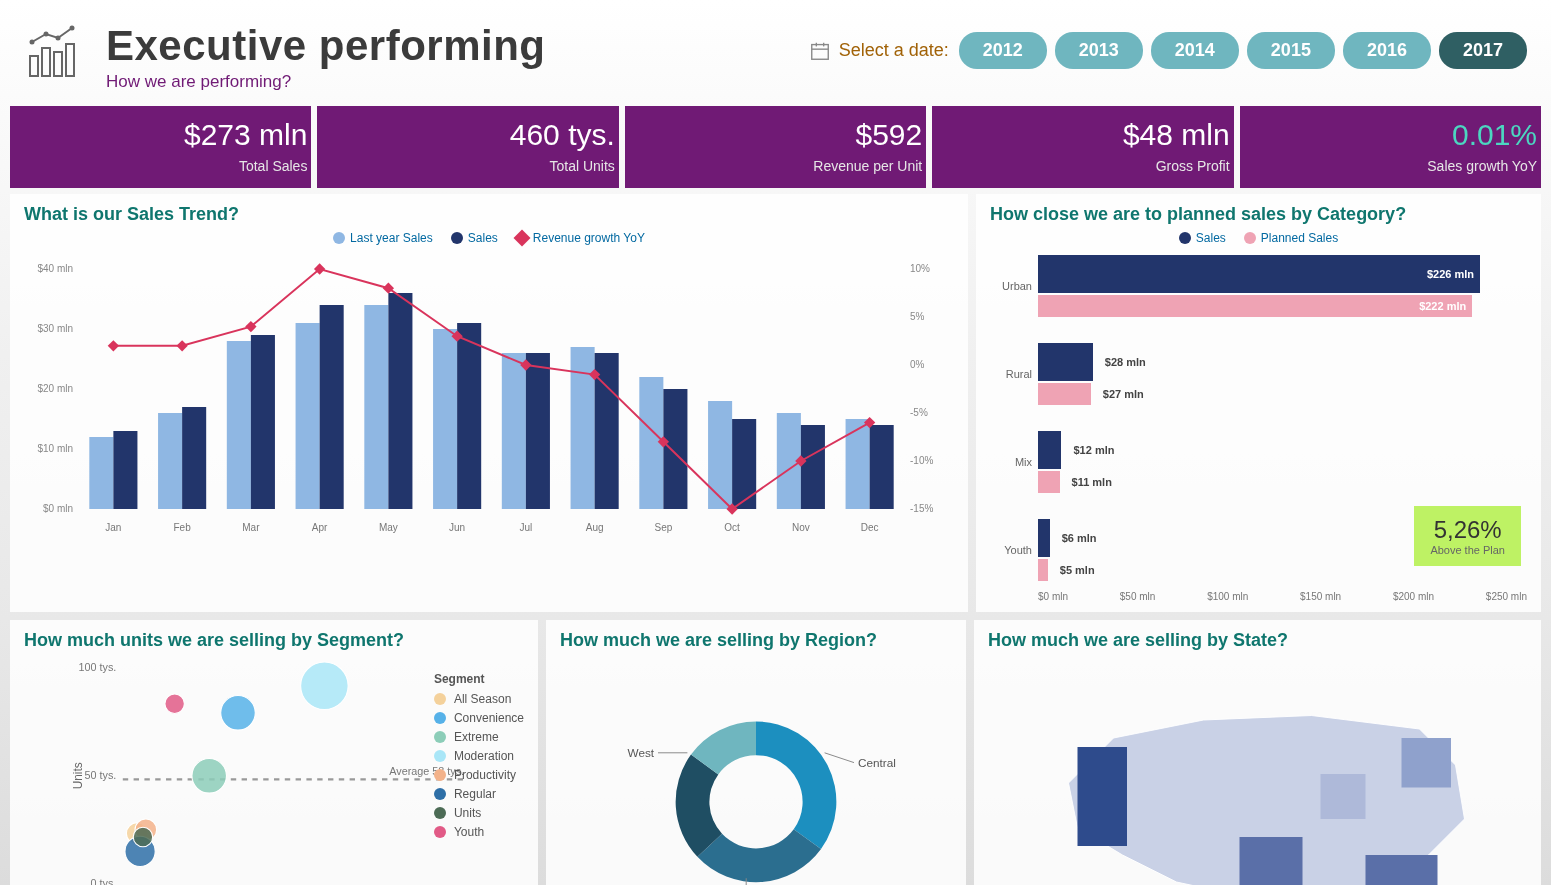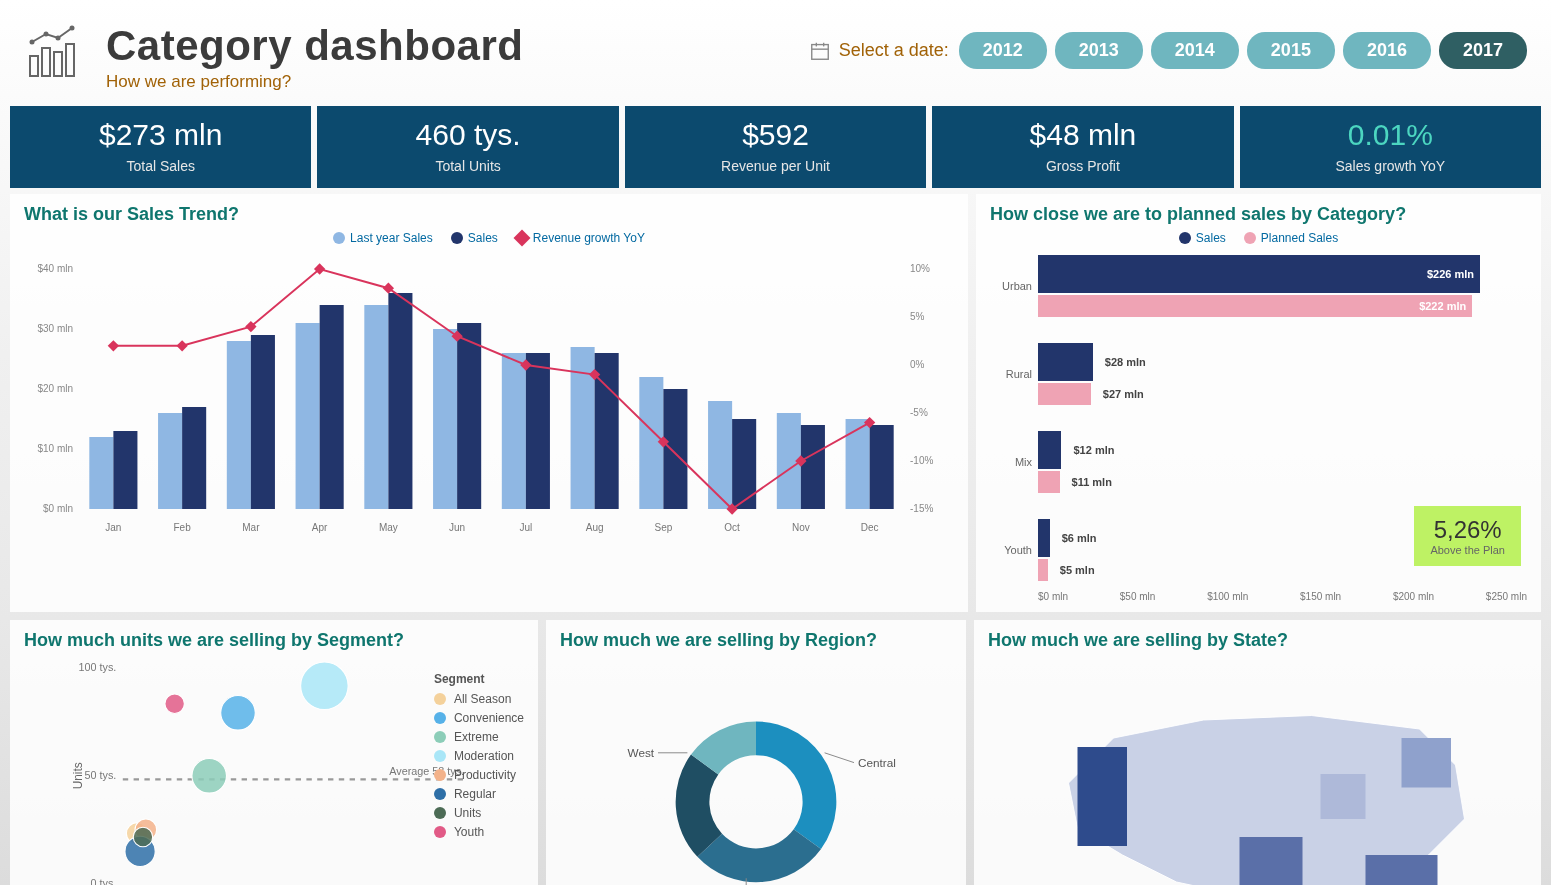--- a/index.html
+++ b/index.html
@@ -8,30 +8,30 @@
     content:""; position:absolute; inset:0;
     background: linear-gradient(180deg,#ffffff 0%, #f0f0f0 40%, #e8e8e8 70%, #dcdcdc 100%);
     z-index:-1;
   }
 
   
   .header { display:flex; align-items:flex-start; padding: 22px 24px 8px 24px; }
   .logo-icon { width:64px; height:58px; margin-right:18px; color:#666; }
   .title-block { flex:0 0 auto; }
   .title { font-size:42px; font-weight:700; color:#3b3b3b; letter-spacing:.5px; }
-  .subtitle { font-size:17px; color:#a16207; margin-top:2px; }
+  .subtitle { font-size:17px; color:#701a75; margin-top:2px; }
   .date-picker { margin-left:auto; display:flex; align-items:center; gap:10px; padding-top:10px; }
   .date-label { color:#a16207; font-size:18px; display:flex; align-items:center; gap:8px;}
   .date-icon { width:22px; height:22px; color:#888; }
   .year-btn { padding:8px 24px; background:#6FB6BF; color:#fff; border-radius:18px; font-size:18px; font-weight:600; cursor:pointer; border:none; }
   .year-btn.active { background:#2F5F63; }
 
   
   .kpi-row { display:flex; gap:6px; padding:6px 10px 6px 10px; }
-  .kpi { flex:1; background:#0c4a6e; color:#fff; text-align:center; padding:12px 4px 14px 4px; }
+  .kpi { flex:1; background:#701a75; color:#fff; text-align:right; padding:12px 4px 14px 4px; }
   .kpi .val { font-size:30px; font-weight:400; color:#fff; }
   .kpi .lbl { font-size:14px; color:#e6e6e6; margin-top:6px; }
   .kpi.accent .val { color:#4CD6C0; }
 
   .main { display:grid; grid-template-columns: 958px 1fr; grid-template-rows: auto auto; gap:8px; padding:0 10px 10px 10px; }
 
   .panel { background:rgba(255,255,255,0.85); padding:10px 14px; position:relative; }
   .panel h3 { font-size:18px; font-weight:700; color:#0f766e; margin-bottom:6px; }
 
   
@@ -80,21 +80,21 @@
     <rect x="18" y="26" width="8" height="28" fill="none" stroke="#666" stroke-width="2"></rect>
     <rect x="30" y="30" width="8" height="24" fill="none" stroke="#666" stroke-width="2"></rect>
     <rect x="42" y="22" width="8" height="32" fill="none" stroke="#666" stroke-width="2"></rect>
     <polyline points="8,20 22,12 34,16 48,6" fill="none" stroke="#666" stroke-width="2"></polyline>
     <circle cx="8" cy="20" r="2.5" fill="#666"></circle>
       <circle cx="22" cy="12" r="2.5" fill="#666"></circle>
     <circle cx="34" cy="16" r="2.5" fill="#666"></circle>
       <circle cx="48" cy="6" r="2.5" fill="#666"></circle>
   </svg>
   <div class="title-block">
-    <div class="title">Category dashboard</div>
+    <div class="title">Executive performing</div>
     <div class="subtitle">How we are performing?</div>
   </div>
   <div class="date-picker">
     <span class="date-label">
       <svg class="date-icon" viewBox="0 0 24 24">
           <rect x="3" y="5" width="18" height="16" fill="none" stroke="currentColor" stroke-width="1.5"></rect>
           <line x1="3" y1="10" x2="21" y2="10" stroke="currentColor" stroke-width="1.5"></line>
           <line x1="8" y1="3" x2="8" y2="7" stroke="currentColor" stroke-width="1.5"></line>
           <line x1="16" y1="3" x2="16" y2="7" stroke="currentColor" stroke-width="1.5"></line>
         </svg>

